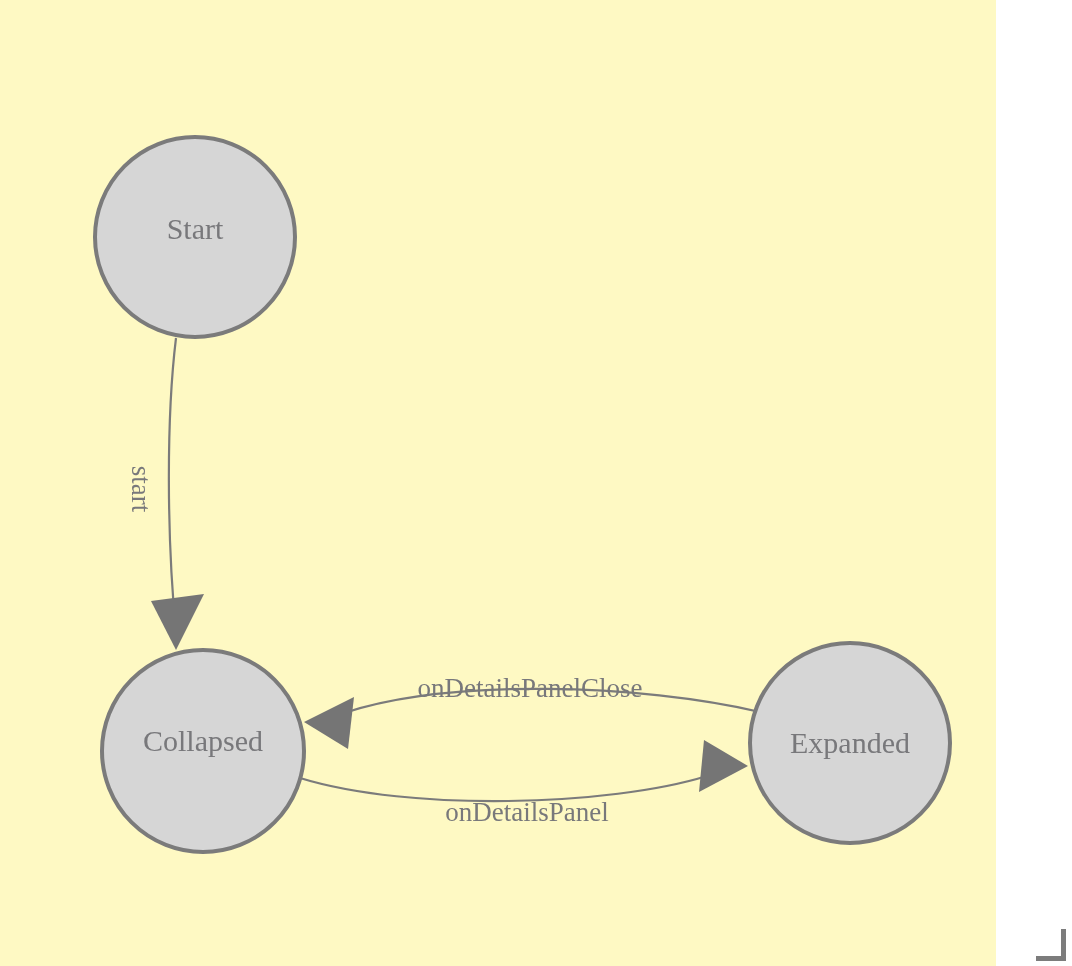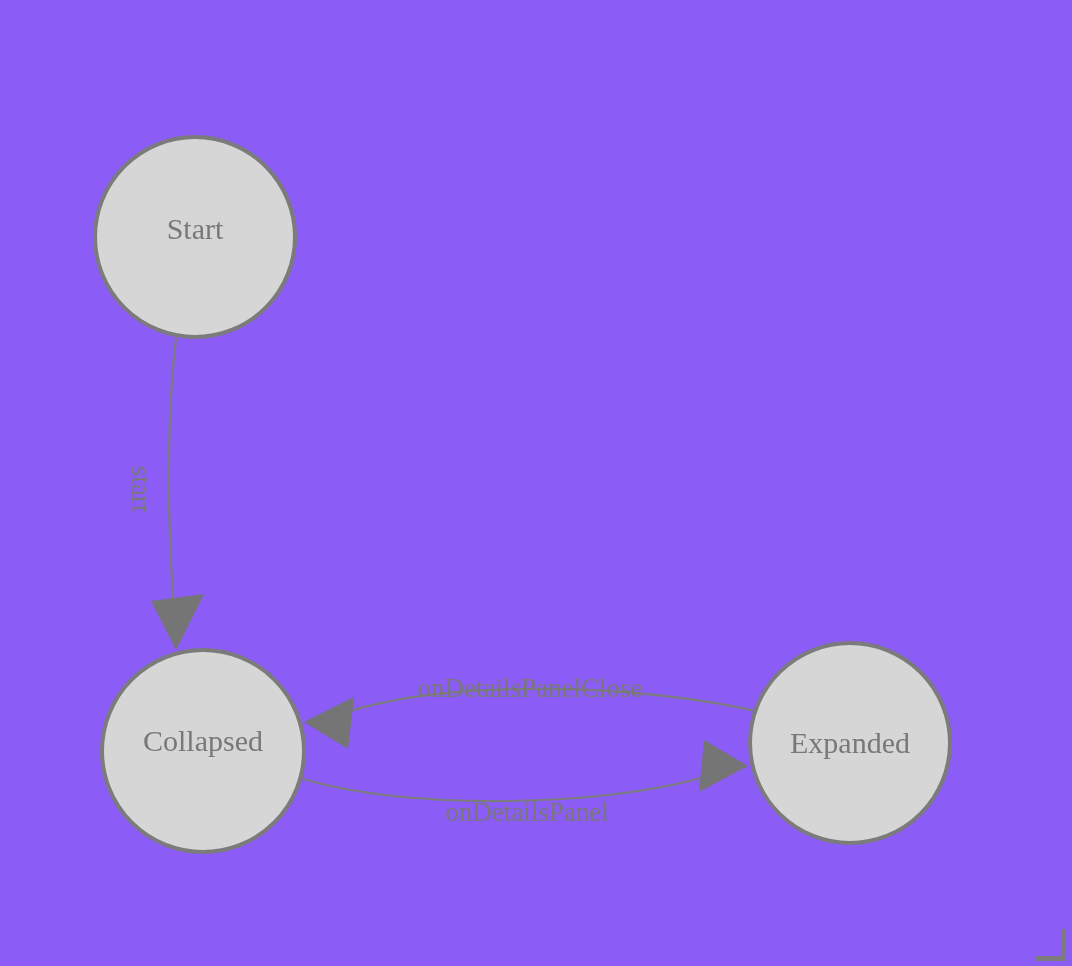--- a/index.html
+++ b/index.html
@@ -9,23 +9,23 @@
     background: #ffffff;
   }
   body {
     width: 1072px;
     height: 966px;
     overflow: hidden;
     font-family: "Liberation Serif", "DejaVu Serif", serif;
   }
   #diagram-canvas {
     position: relative;
-    width: 1072px;
+    width: 996px;
     height: 966px;
-    background: #8b5cf6;
+    background: #fef9c3;
   }
   #diagram-svg {
     position: absolute;
     top: 0;
     left: 0;
     width: 1072px;
     height: 966px;
     display: block;
   }
   .node-circle {

